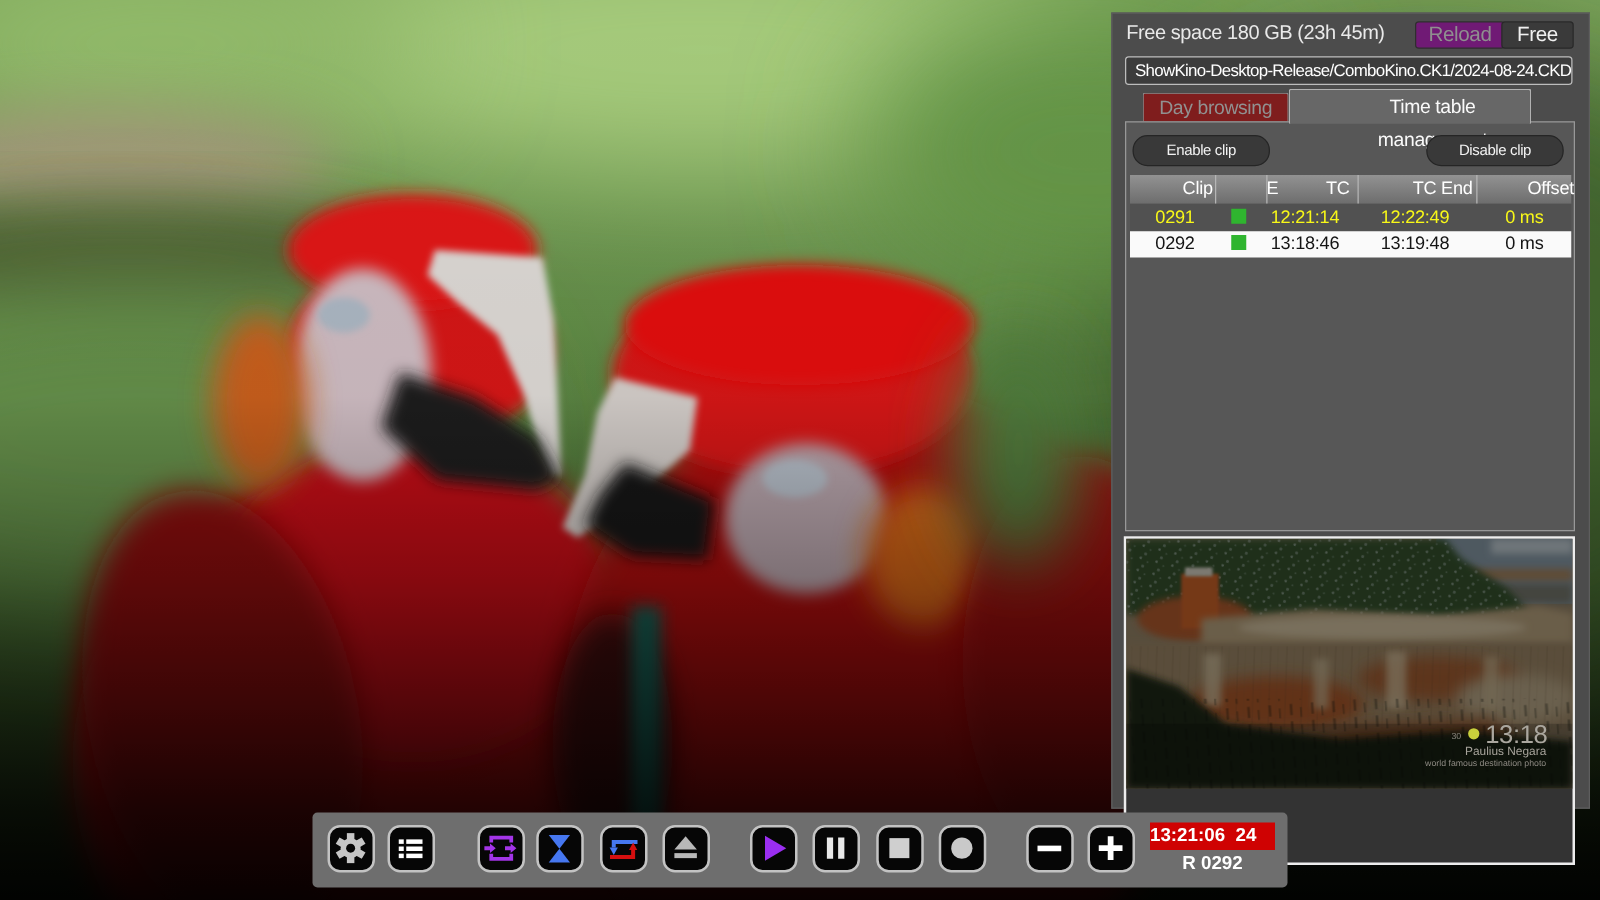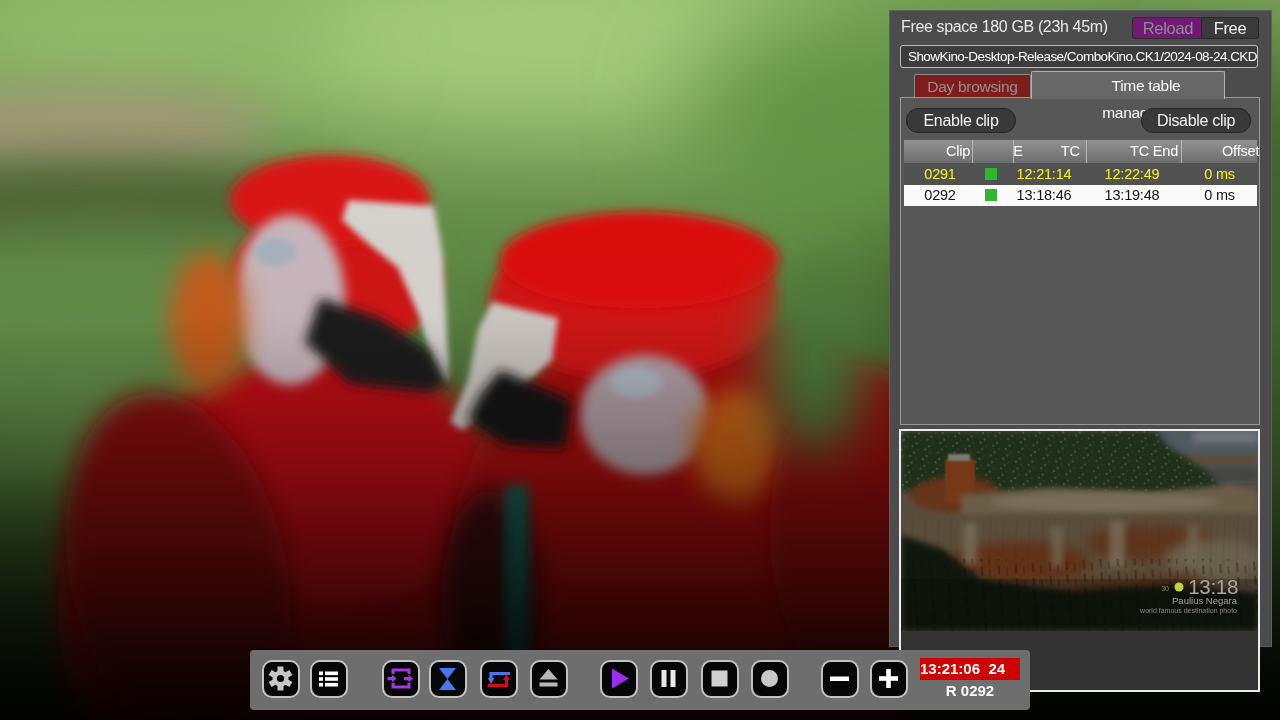--- a/index.html
+++ b/index.html
@@ -7,21 +7,21 @@
   .abs{position:absolute;}
   #panel{left:889px;top:10px;width:383px;height:637px;background:#4c4c4c;border:1px solid #5e5e5e;box-sizing:border-box;}
   #freespace{left:901px;top:18px;font-size:16px;letter-spacing:-0.35px;color:#e9e9e9;}
   .topbtn{box-sizing:border-box;border-radius:3px;font-size:16.5px;letter-spacing:-0.3px;text-align:center;line-height:20px;}
   #reload{left:1132px;top:17px;width:72px;height:22px;background:#701a75;border:1px solid #2e2e2e;color:#8f8f8f;}
   #close{left:1201px;top:17px;width:58px;height:22px;background:#3a3a3a;border:1px solid #282828;color:#f0f0f0;}
   #pathbox{left:900px;top:45px;width:358px;height:23px;background:#3c3c3c;border:1px solid #bdbdbd;border-radius:3px;box-sizing:border-box;color:#ffffff;font-size:13.5px;letter-spacing:-0.55px;line-height:21px;text-align:right;white-space:nowrap;overflow:hidden;}
   #tab1{left:914px;top:74px;width:117px;height:24px;background:#7f1d1d;border:1px solid #8a8a8a;border-bottom:none;box-sizing:border-box;color:#919191;font-size:15.5px;letter-spacing:-0.3px;text-align:center;line-height:23px;border-radius:2px 2px 0 0;}
   #tab2{left:1031px;top:71px;width:194px;height:28px;background:#676767;border:1px solid #b2b2b2;border-bottom:none;box-sizing:border-box;color:#fafafa;font-size:15.5px;letter-spacing:-0.3px;text-align:center;line-height:27px;border-radius:2px 2px 0 0;z-index:3;padding-left:36px;}
   #pane{left:900px;top:97px;width:360px;height:328px;background:#575757;border:1px solid #989898;box-sizing:border-box;z-index:2;}
-  .clipbtn{box-sizing:border-box;background:#393939;border:1px solid #252525;border-radius:12px;color:#f2f2f2;font-size:16px;letter-spacing:-0.3px;text-align:center;line-height:23px;z-index:4;}
+  .clipbtn{box-sizing:border-box;background:#393939;border:1px solid #252525;border-radius:12px;color:#f2f2f2;font-size:12px;letter-spacing:-0.3px;text-align:center;line-height:23px;z-index:4;}
   #enable{left:906px;top:108px;width:110px;height:25px;}
   #disable{left:1141px;top:108px;width:110px;height:25px;}
   #thead{left:904px;top:140px;width:353px;height:23px;background:linear-gradient(#929292,#6d6d6d);z-index:4;display:flex;color:#ffffff;font-size:14.5px;letter-spacing:-0.2px;}
   #thead div{border-right:1px solid #b5b5b5;box-sizing:border-box;text-align:center;line-height:23px;padding-left:40px;}
   #thead div:last-child{border-right:none;}
   .row{left:904px;width:353px;height:21px;display:flex;font-size:14.5px;letter-spacing:-0.2px;z-index:4;}
   .row div{text-align:center;line-height:21px;}
   #row1{top:163px;height:22px;color:#f8f818;background:#515151;}
   #row1 div{line-height:22px;}
   #row2{top:185px;background:#fafafa;color:#141414;}

